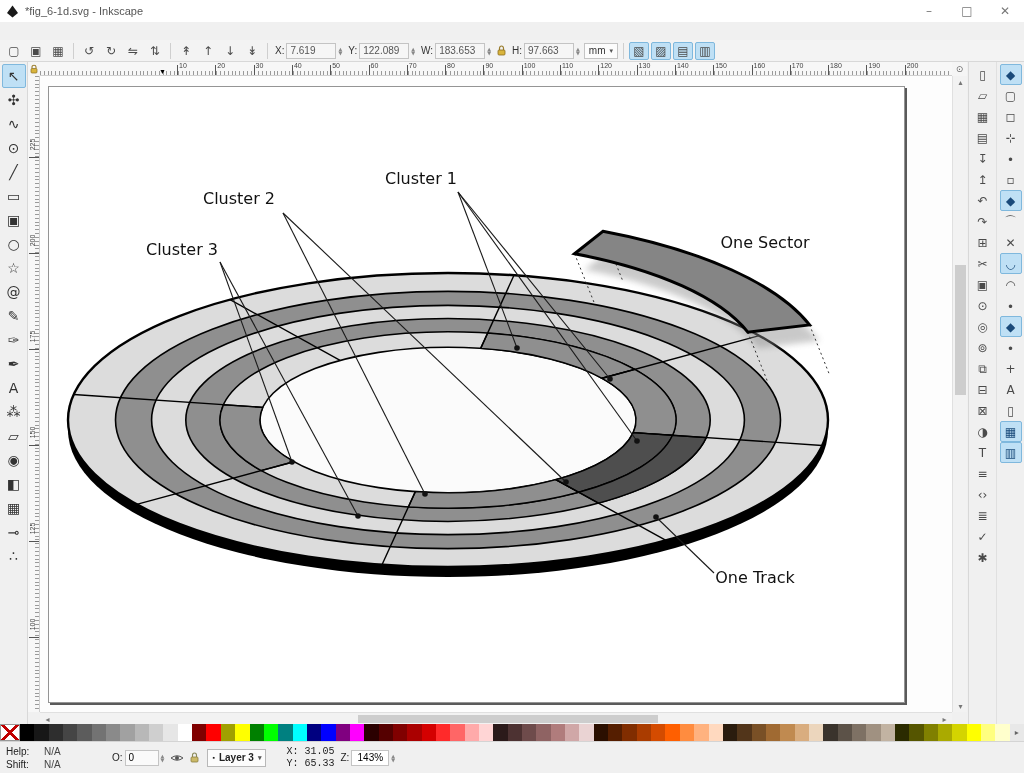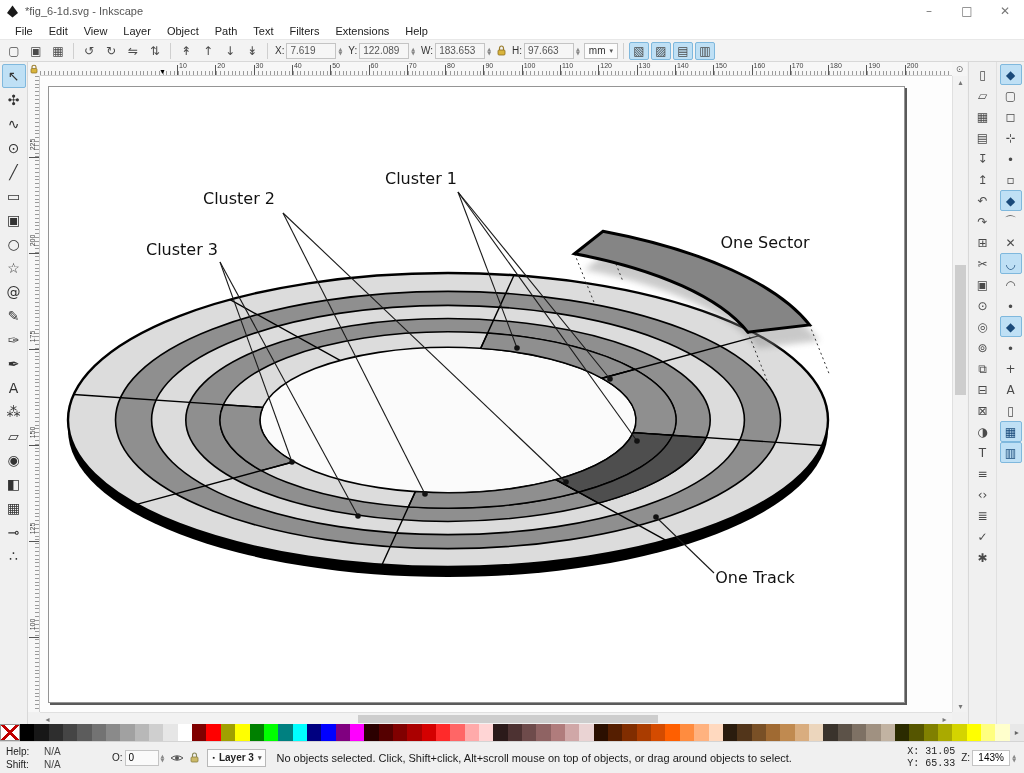--- a/index.html
+++ b/index.html
@@ -129,32 +129,20 @@
       <polygon points="6.5,0.5 12,8 6.5,12.5 1,8" fill="#1a1a1a"></polygon>
     </svg>
     <span class="title">*fig_6-1d.svg - Inkscape</span>
     <div class="win-controls">
       <div class="win-btn">–</div>
       <div class="win-btn">□</div>
       <div class="win-btn">✕</div>
     </div>
   </div>
 
-  <div class="menubar">
-      <div class="menu-item">File</div>
-      <div class="menu-item">Edit</div>
-      <div class="menu-item">View</div>
-      <div class="menu-item">Layer</div>
-      <div class="menu-item">Object</div>
-      <div class="menu-item">Path</div>
-      <div class="menu-item">Text</div>
-      <div class="menu-item">Filters</div>
-      <div class="menu-item">Extensions</div>
-      <div class="menu-item">Help</div>
-    </div>
 
   <div class="toolbar">
     <span id="tb-icons-slot" style="display: flex; align-items: center; gap: 2px;">
         <div class="tb-btn">▢</div>
         <div class="tb-btn">▣</div>
         <div class="tb-btn">▦</div>
         <div class="tb-sep"></div>
         <div class="tb-btn">↺</div>
         <div class="tb-btn">↻</div>
         <div class="tb-btn">⇋</div>
@@ -528,21 +516,20 @@
       <svg width="9" height="11">
           <path d="M2.5 5 V3.2 a2 2.2 0 0 1 4 0 V5" fill="none" stroke="#8a8a5a" stroke-width="1.1"></path>
           <rect x="1" y="5" width="7" height="5" rx="1" fill="#cbb968" stroke="#8a7d40" stroke-width="0.8"></rect>
         </svg>
     </span>
     <div class="layer-dd">
       <span style="font-size:7px;">▪</span>
       <span>Layer 3</span>
       <span class="caret">▾</span>
     </div>
-    <div class="status-msg">No objects selected. Click, Shift+click, Alt+scroll mouse on top of objects, or drag around objects to select.</div>
     <div class="coords">
       <div>X:  31.05</div>
       <div>Y:  65.33</div>
     </div>
     <div class="z-block">
       <label>Z:</label>
       <input readonly="" value="143%" style="">
       <span class="spin">
           <span>▲</span>
           <span>▼</span>

